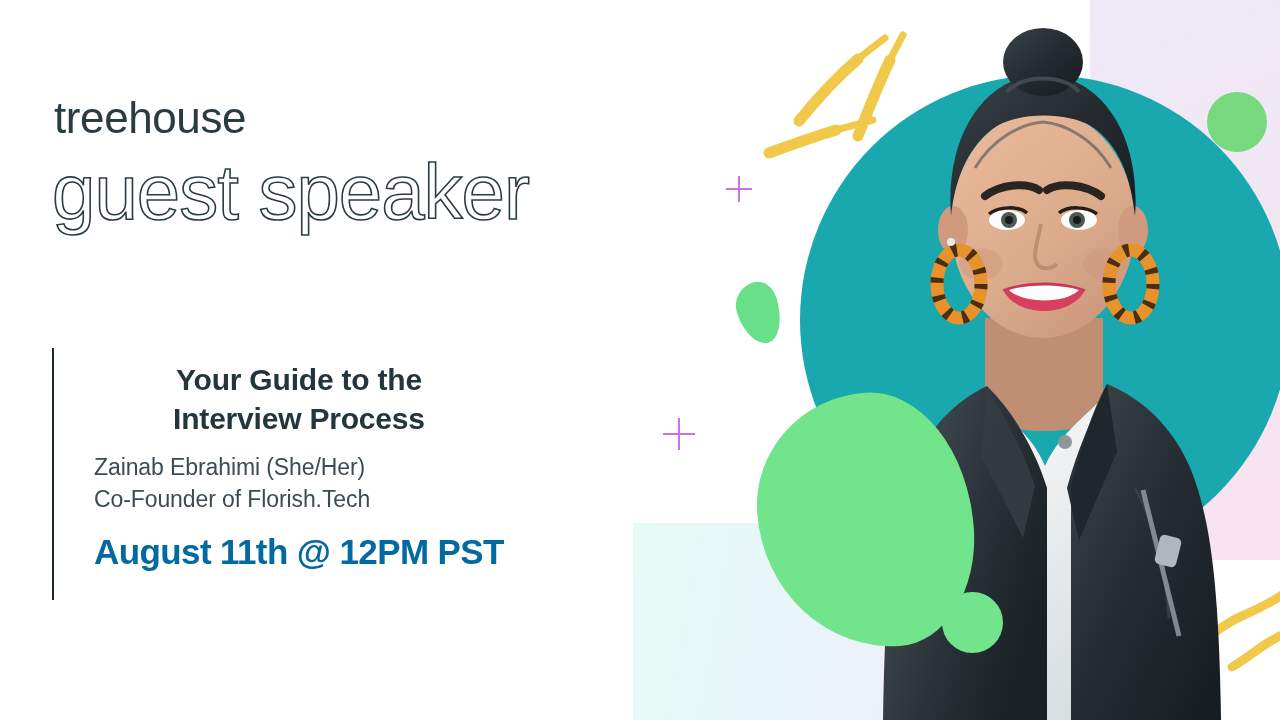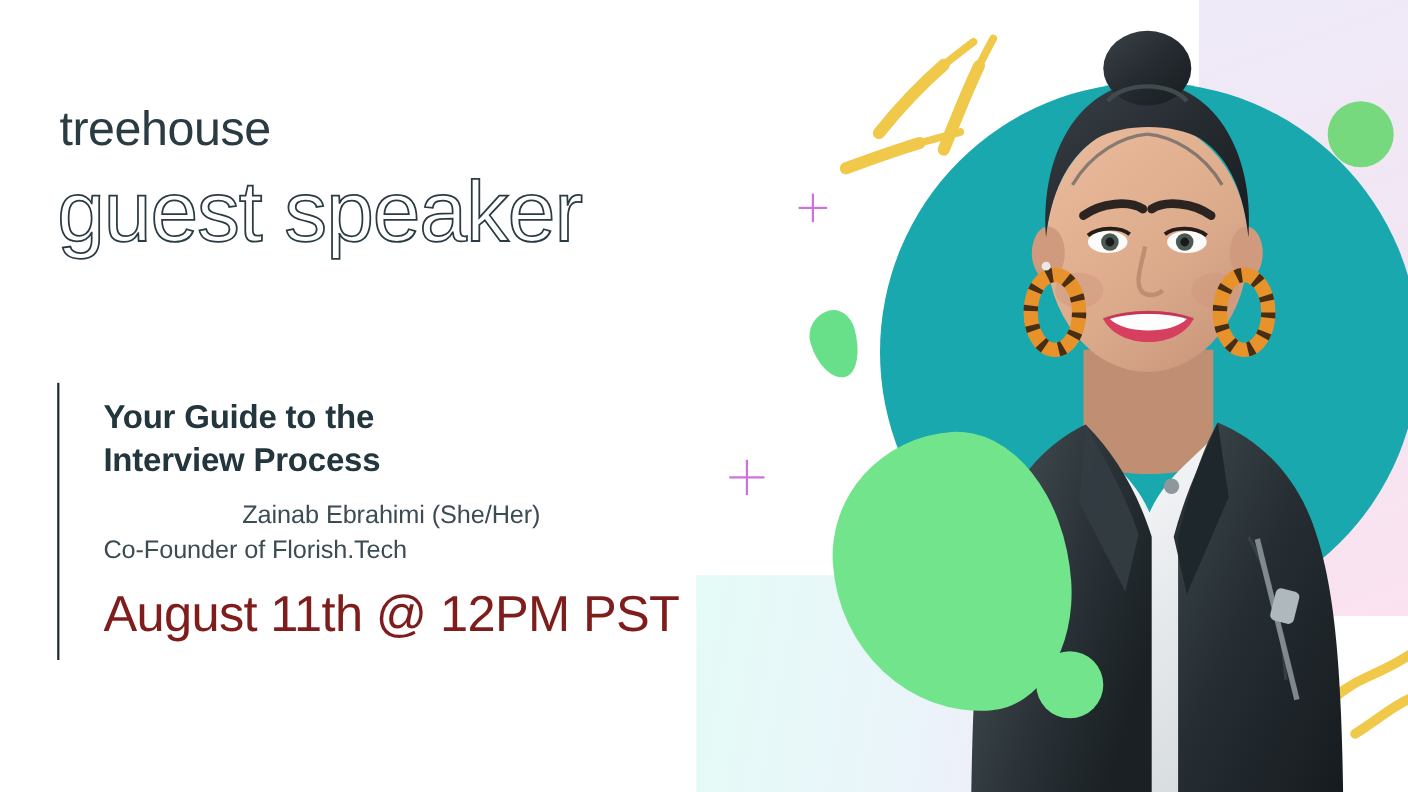--- a/index.html
+++ b/index.html
@@ -48,25 +48,25 @@
     -webkit-text-stroke:1.6px #2a3b42;}
   #series-row{display:flex;align-items:center;gap:16px;margin:6px 0 0 258px;}
   #series-rule{flex:0 0 172px;height:2px;background:#2a3b42;}
   #series-label{font-size:40px;font-weight:400;color:#2a3b42;letter-spacing:-0.3px;
     line-height:1;}
 
   
   #details{position:absolute;left:52px;top:348px;height:252px;
     border-left:2px solid #1c2a30;padding-left:40px;box-sizing:border-box;}
   #talk-title{font-size:30px;font-weight:600;color:#23353d;line-height:1.3;
-    margin:12px 0 0 0;letter-spacing:-0.2px;}
+    margin:12px 0 0 0;letter-spacing:-0.2px;text-align:center;}
   #speaker-name,#speaker-role{font-size:23px;font-weight:400;color:#3c4c53;
     line-height:1.38;margin:0;letter-spacing:-0.1px;}
-  #speaker-name{margin-top:14px;text-align:center;}
-  #event-datetime{font-size:46px;font-weight:400;color:#7f1d1d;line-height:1.2;
+  #speaker-name{margin-top:14px;}
+  #event-datetime{font-size:35px;font-weight:700;color:#0369a1;line-height:1.2;
     margin:16px 0 0 0;letter-spacing:-0.6px;}
 </style>
 </head>
 <body>
 
 <div id="stage">
 
   <div class="panel" id="panel-topright"></div>
   <div class="panel" id="panel-bottomleft"></div>
 

